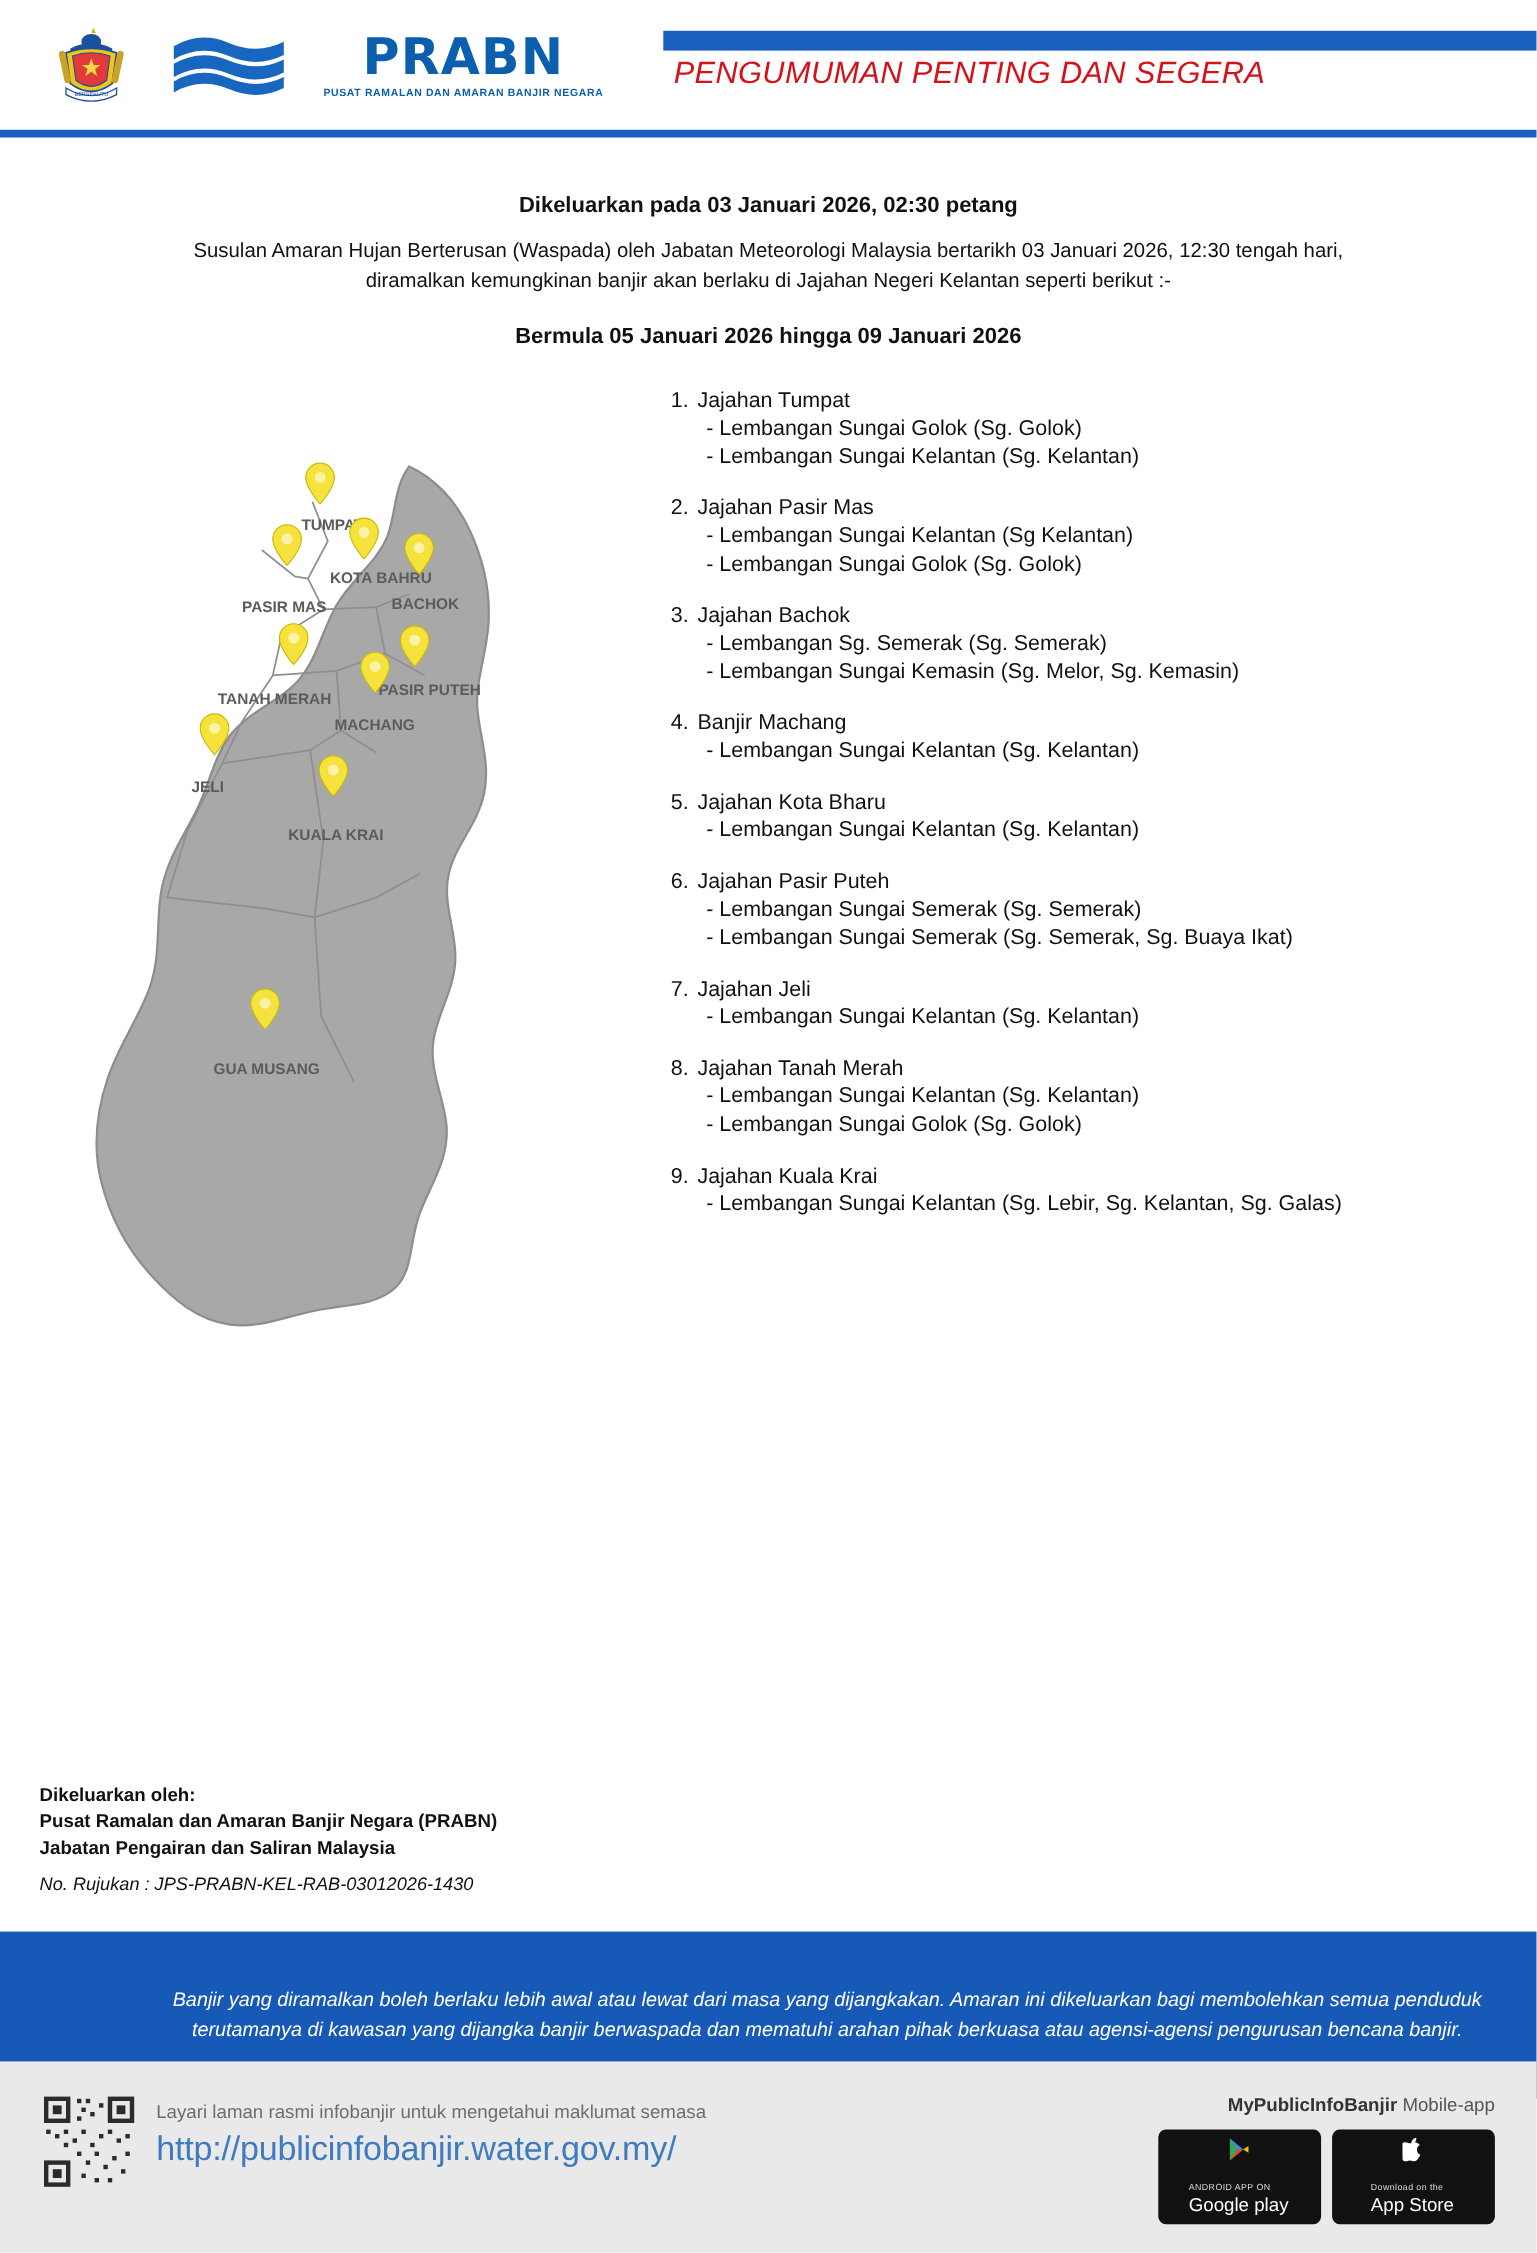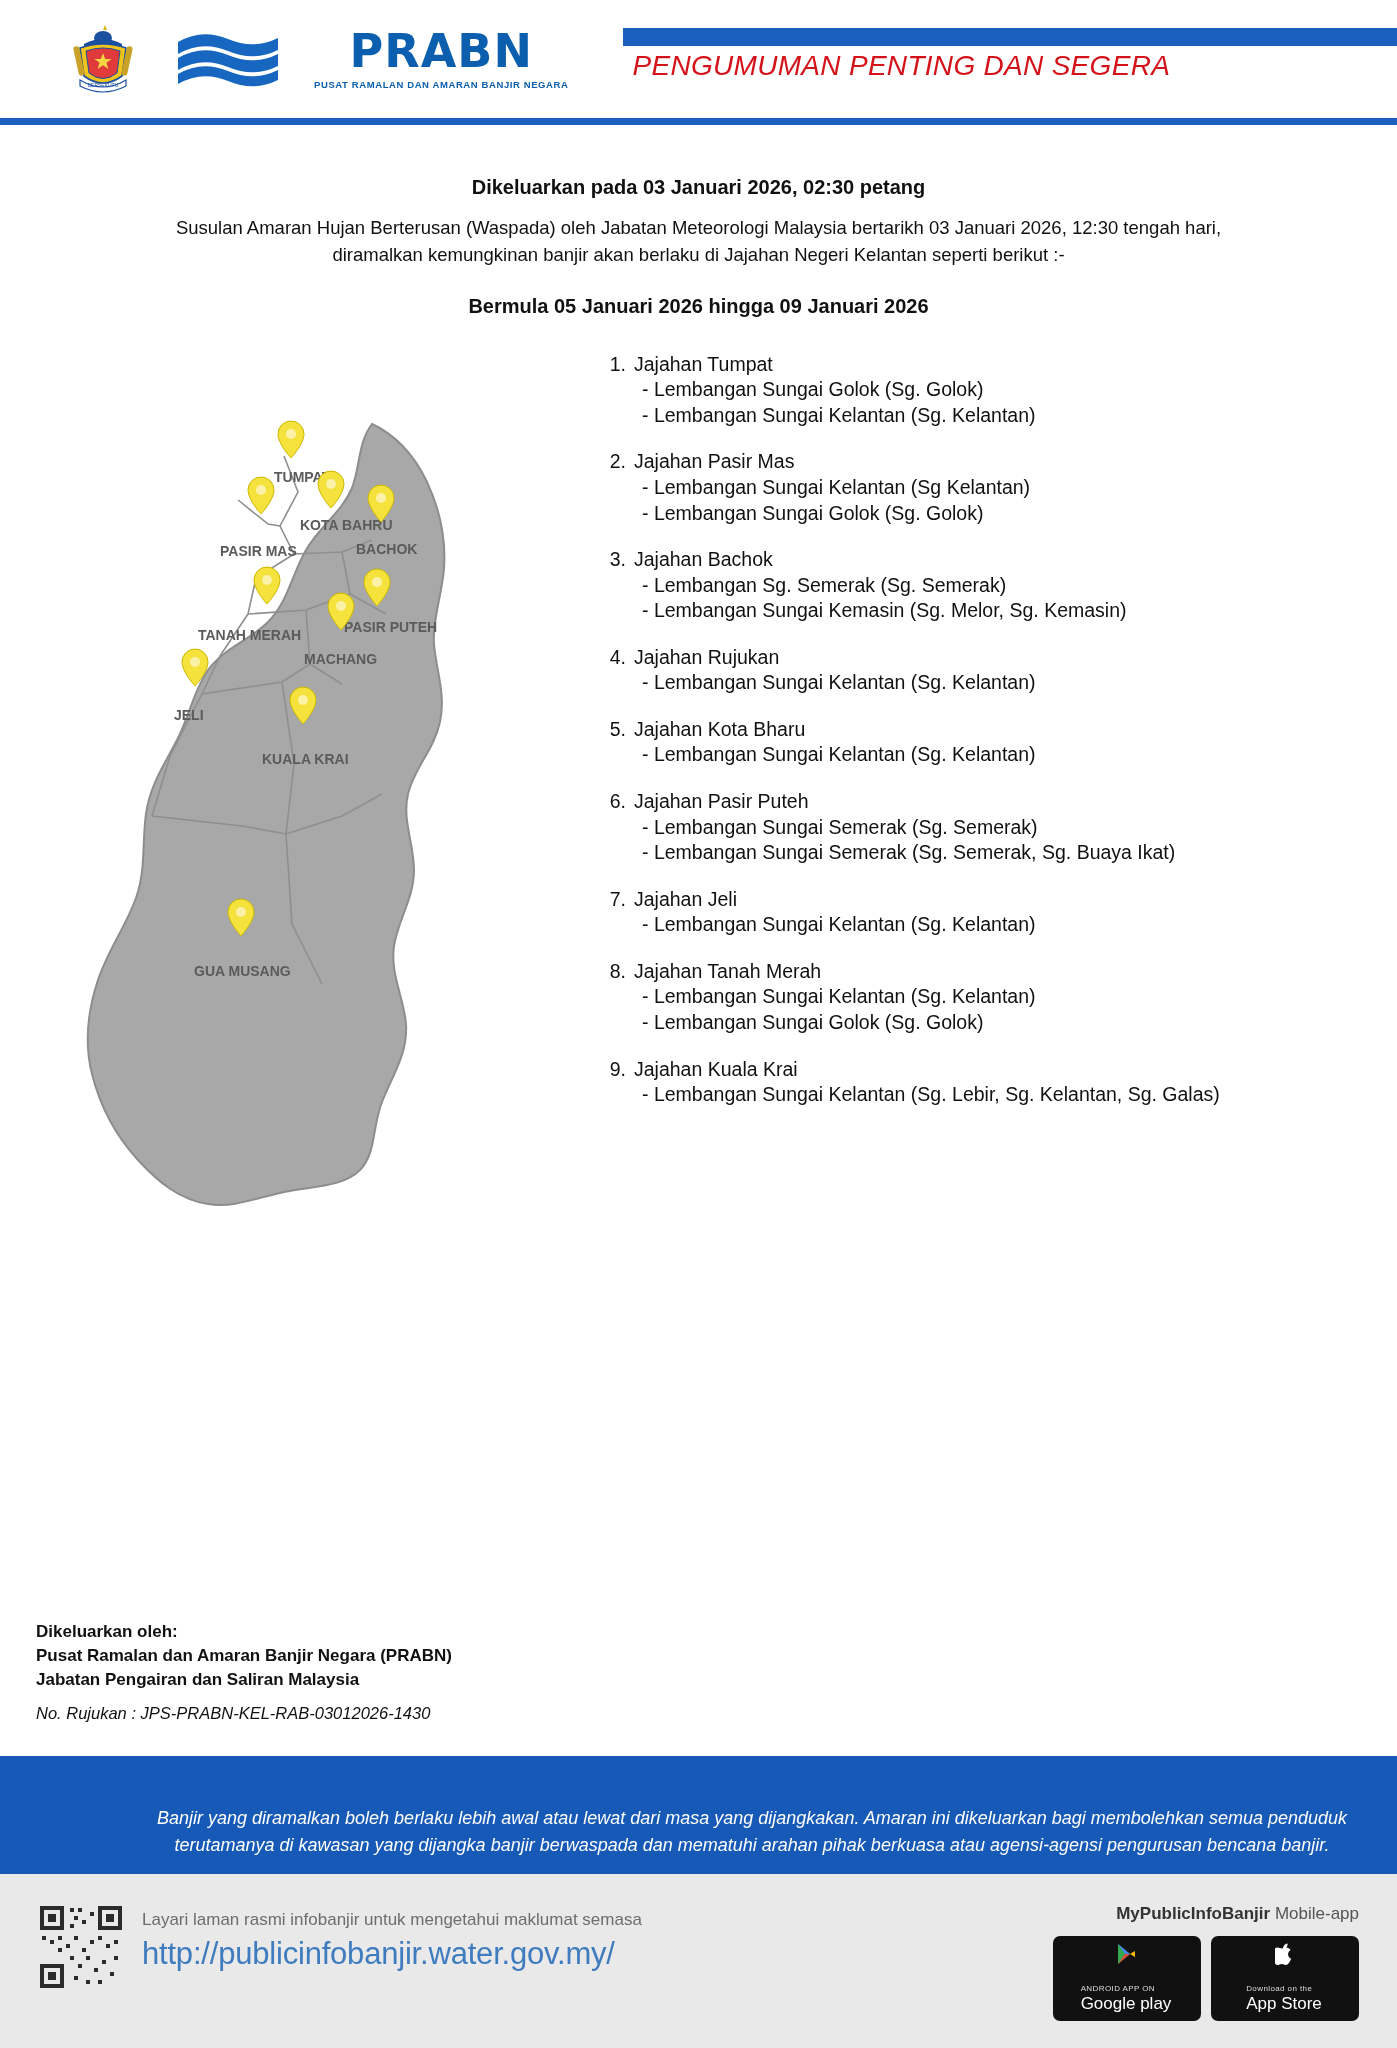--- a/index.html
+++ b/index.html
@@ -17,21 +17,21 @@
   
   .header {
     position: relative;
     height: 118px;
     padding: 0;
   }
   .header-inner {
     display: flex;
     align-items: center;
     height: 100%;
-    padding-left: 72px;
+    padding-left: 52px;
   }
   .jata-logo { width: 62px; height: 70px; position: relative; flex: 0 0 auto; }
   .jata-logo svg { display: block; }
 
   .jps-logo { margin-left: 42px; flex: 0 0 auto; }
   .jps-logo svg { display: block; }
 
   .prabn-logo { margin-left: 34px; flex: 0 0 auto; text-align: center; }
   .prabn-word {
     font-size: 46px;
@@ -415,21 +415,21 @@
         <span class="li-num">3.</span>
         <span>Jajahan Bachok</span>
       </div>
       <div class="li-sub">- Lembangan Sg. Semerak (Sg. Semerak)</div>
       <div class="li-sub">- Lembangan Sungai Kemasin (Sg. Melor, Sg. Kemasin)</div>
     </div>
 
     <div class="list-item">
       <div class="li-head">
         <span class="li-num">4.</span>
-        <span>Jajahan Rujukan</span>
+        <span>Banjir Machang</span>
       </div>
       <div class="li-sub">- Lembangan Sungai Kelantan (Sg. Kelantan)</div>
     </div>
 
     <div class="list-item">
       <div class="li-head">
         <span class="li-num">5.</span>
         <span>Jajahan Kota Bharu</span>
       </div>
       <div class="li-sub">- Lembangan Sungai Kelantan (Sg. Kelantan)</div>

